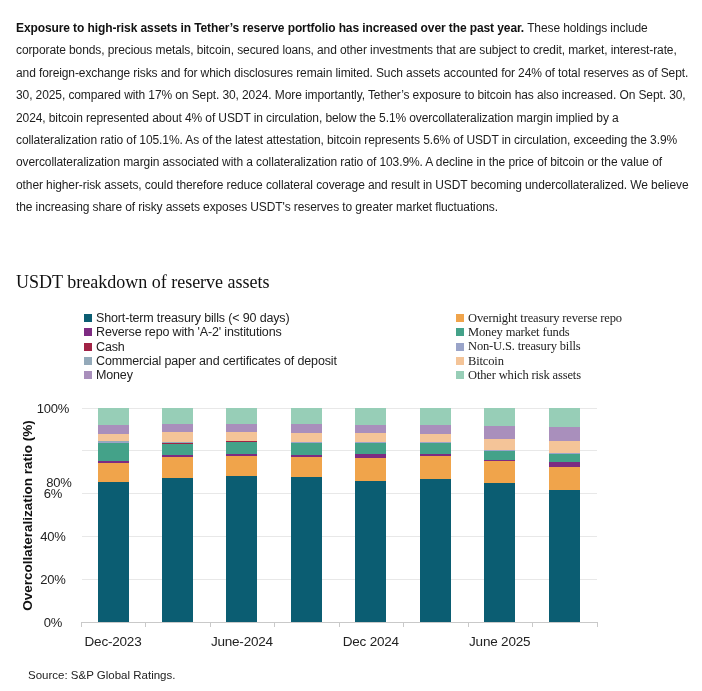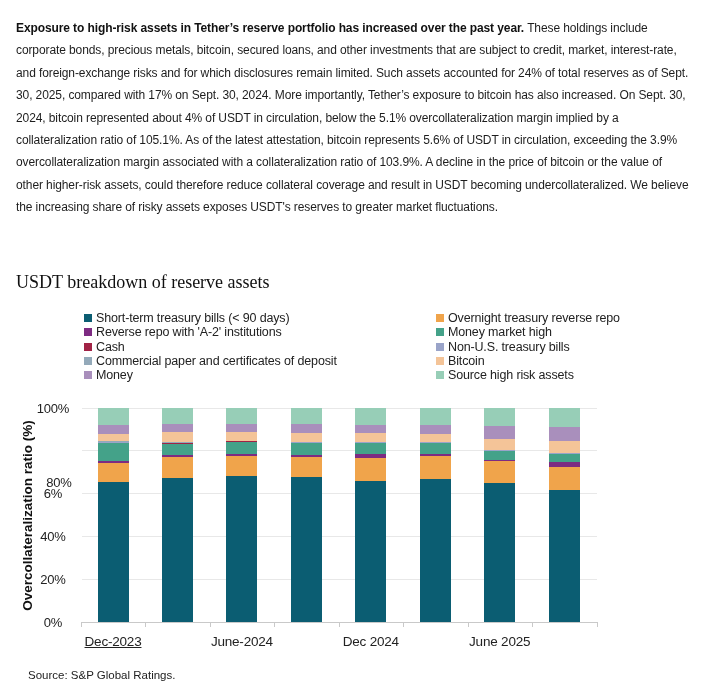--- a/index.html
+++ b/index.html
@@ -7,21 +7,21 @@
        font-family:"Liberation Sans",sans-serif;color:#1c1c1c;}
   .abs{position:absolute;}
   #commentary{left:16px;top:5px;width:676px;font-size:12px;line-height:22.4px;
               letter-spacing:-0.1px;color:#1d1d1d;}
   #commentary .lead{font-weight:bold;color:#111;}
   #chart-title{left:16px;top:272px;font-family:"Liberation Serif",serif;
                font-size:18px;font-weight:500;color:#101010;margin:0;}
   #legend{left:0;top:311px;width:702px;}
   .legend-col{position:absolute;top:0;}
   #legend-col-0{left:84px;}
-  #legend-col-1{left:436px;}
+  #legend-col-1{left:456px;font-family:Liberation Serif, serif;}
   .legend-item{display:flex;align-items:center;height:14.3px;white-space:nowrap;}
   .legend-swatch{width:8px;height:8px;flex:0 0 8px;margin-right:4px;}
   .legend-label{font-size:12.5px;letter-spacing:-0.15px;color:#222;}
   .gridline{position:absolute;height:1px;background:#e8e8e8;}
   .axis-line{position:absolute;height:1px;background:#c9c9c9;}
   .axis-tick{position:absolute;width:1px;height:5px;background:#c9c9c9;}
   .y-tick-label{position:absolute;font-size:13px;color:#222;text-align:center;
                 width:46px;letter-spacing:-0.2px;}
   .x-tick-label{position:absolute;font-size:13.5px;color:#222;transform:translateX(-50%);
                 white-space:nowrap;letter-spacing:-0.2px;}
@@ -64,33 +64,33 @@
         <span class="legend-label">Money</span>
       </div>
     </div>
   <div id="legend-col-1" class="legend-col">
       <div class="legend-item">
         <span class="legend-swatch" style="background: rgb(240, 164, 75);"></span>
         <span class="legend-label">Overnight treasury reverse repo</span>
       </div>
       <div class="legend-item">
         <span class="legend-swatch" style="background: rgb(68, 162, 137);"></span>
-        <span class="legend-label">Money market high</span>
+        <span class="legend-label">Money market funds</span>
       </div>
       <div class="legend-item">
         <span class="legend-swatch" style="background: rgb(154, 164, 201);"></span>
         <span class="legend-label">Non-U.S. treasury bills</span>
       </div>
       <div class="legend-item">
         <span class="legend-swatch" style="background: rgb(244, 196, 152);"></span>
         <span class="legend-label">Bitcoin</span>
       </div>
       <div class="legend-item">
         <span class="legend-swatch" style="background: rgb(151, 206, 183);"></span>
-        <span class="legend-label">Source high risk assets</span>
+        <span class="legend-label">Other which risk assets</span>
       </div>
     </div>
 </div>
 
 <div id="plot-region">
   <div id="y-axis-title" class="abs">
       <span>Overcollateralization ratio (%)</span>
     </div>
   <div id="plot-canvas" class="abs" style="left:0;top:0;width:702px;height:691px;">
       <div class="y-tick-label" style="left: 30px; top: 614.5px;">0%</div>
@@ -203,20 +203,20 @@
         <div class="bar-segment" style="height: 22.684px; background: rgb(240, 164, 75);"></div>
         <div class="bar-segment" style="height: 5.136px; background: rgb(125, 43, 130);"></div>
         <div class="bar-segment" style="height: 7.918px; background: rgb(68, 162, 137);"></div>
         <div class="bar-segment" style="height: 0.642px; background: rgb(161, 34, 69);"></div>
         <div class="bar-segment" style="height: 0.428px; background: rgb(154, 164, 201);"></div>
         <div class="bar-segment" style="height: 0px; background: rgb(147, 169, 185);"></div>
         <div class="bar-segment" style="height: 11.984px; background: rgb(244, 196, 152);"></div>
         <div class="bar-segment" style="height: 13.91px; background: rgb(169, 143, 188);"></div>
         <div class="bar-segment" style="height: 19.26px; background: rgb(151, 206, 183);"></div>
       </div>
-      <div class="x-tick-label" style="left: 113px; top: 634px; text-decoration: underline;">Dec-2023</div>
+      <div class="x-tick-label" style="left: 113px; top: 634px;">Dec-2023</div>
       <div class="x-tick-label" style="left: 241.9px; top: 634px;">June-2024</div>
       <div class="x-tick-label" style="left: 370.8px; top: 634px;">Dec 2024</div>
       <div class="x-tick-label" style="left: 499.7px; top: 634px;">June 2025</div>
     </div>
 </div>
 
 <div id="source-note" class="abs">Source: S&amp;P Global Ratings.</div>
 
 </body></html>

